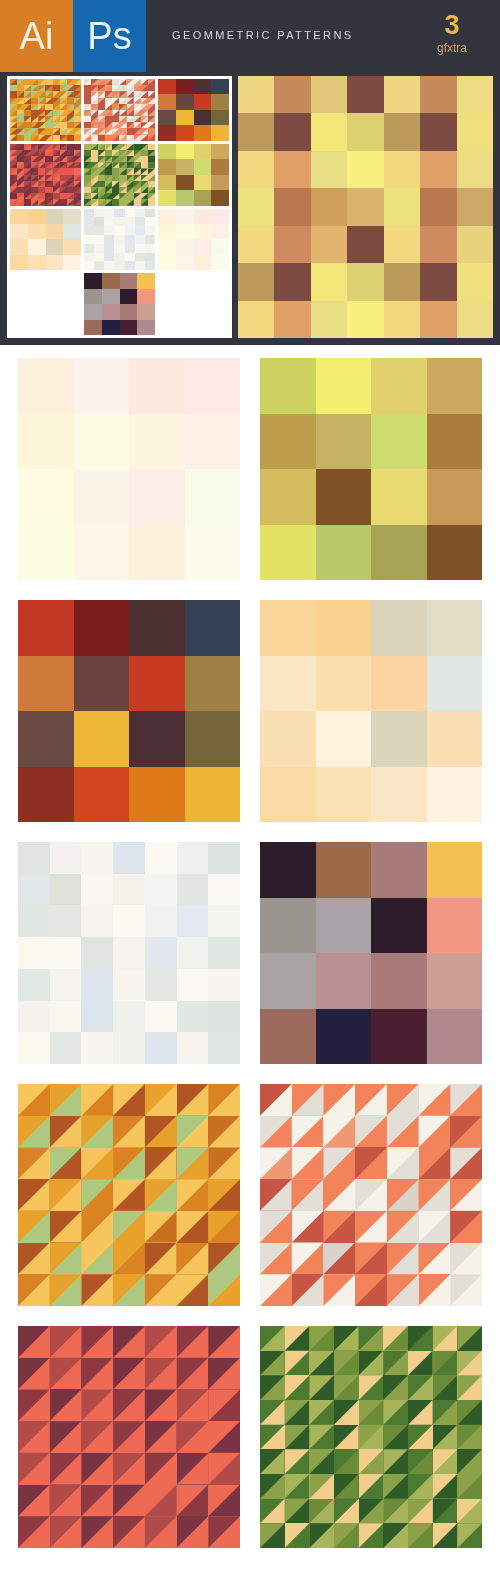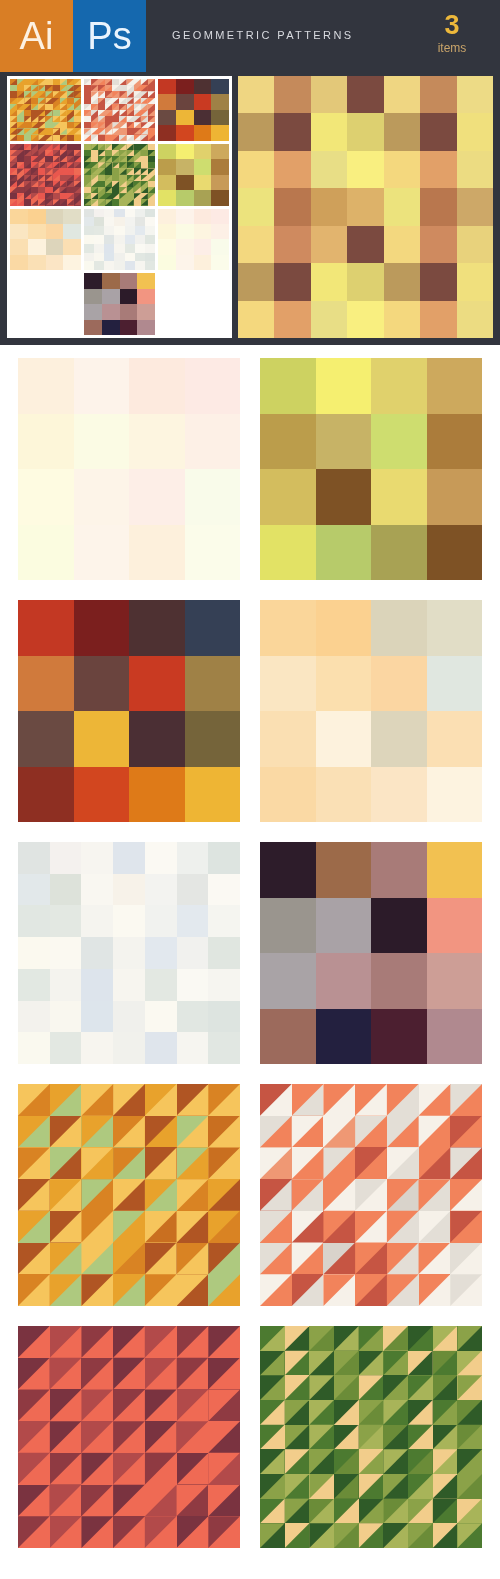--- a/index.html
+++ b/index.html
@@ -80,21 +80,21 @@
       </div>
       <div class="badge badge-ai">
         <span>Ai</span>
       </div>
     </div>
 
     <div class="header-title">GEOMMETRIC PATTERNS</div>
 
     <div class="count-box">
       <div class="count-num">3</div>
-      <div class="count-lbl">items</div>
+      <div class="count-lbl">gfxtra</div>
     </div>
 
     <div class="thumbs">
       <div class="thumb-grid" id="thumb-grid">
           <div class="thumb">
             <div class="trigrid" style="grid-template-columns: repeat(10, 1fr); grid-template-rows: repeat(10, 1fr);">
               <div class="tricell" style="background: rgb(176, 85, 35);">
                 <u style="background: rgb(217, 131, 35); clip-path: polygon(0px 0px, 100% 0px, 0px 100%);"></u>
               </div>
               <div class="tricell" style="background: rgb(232, 162, 44);">

